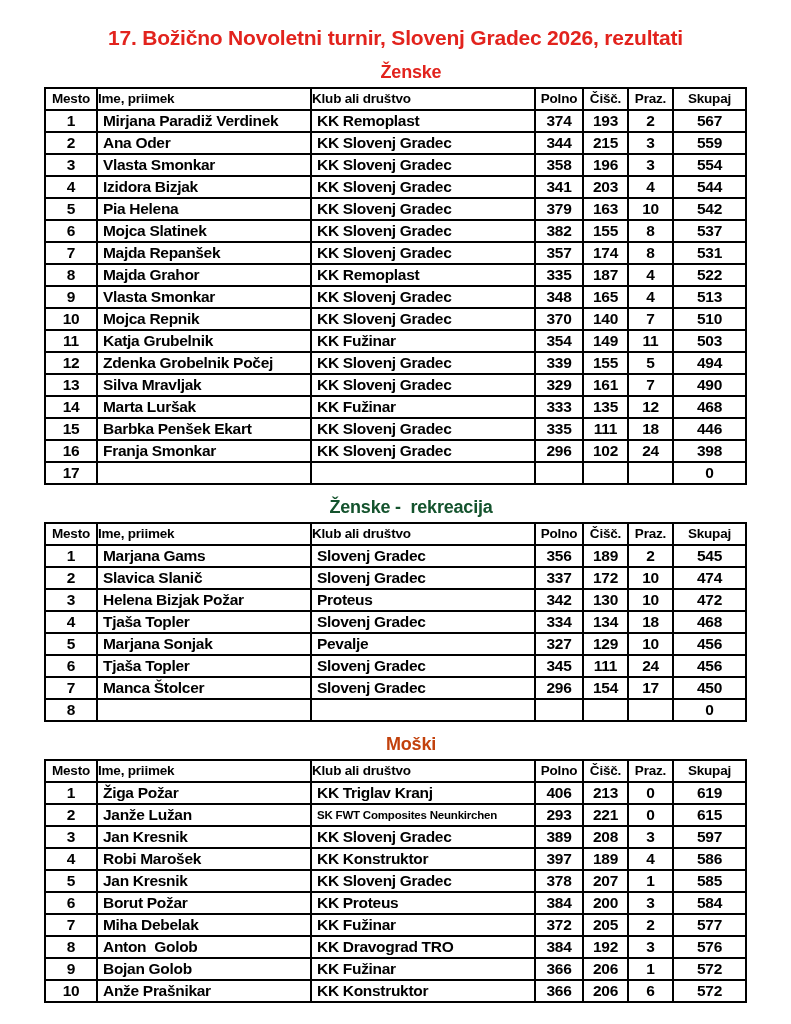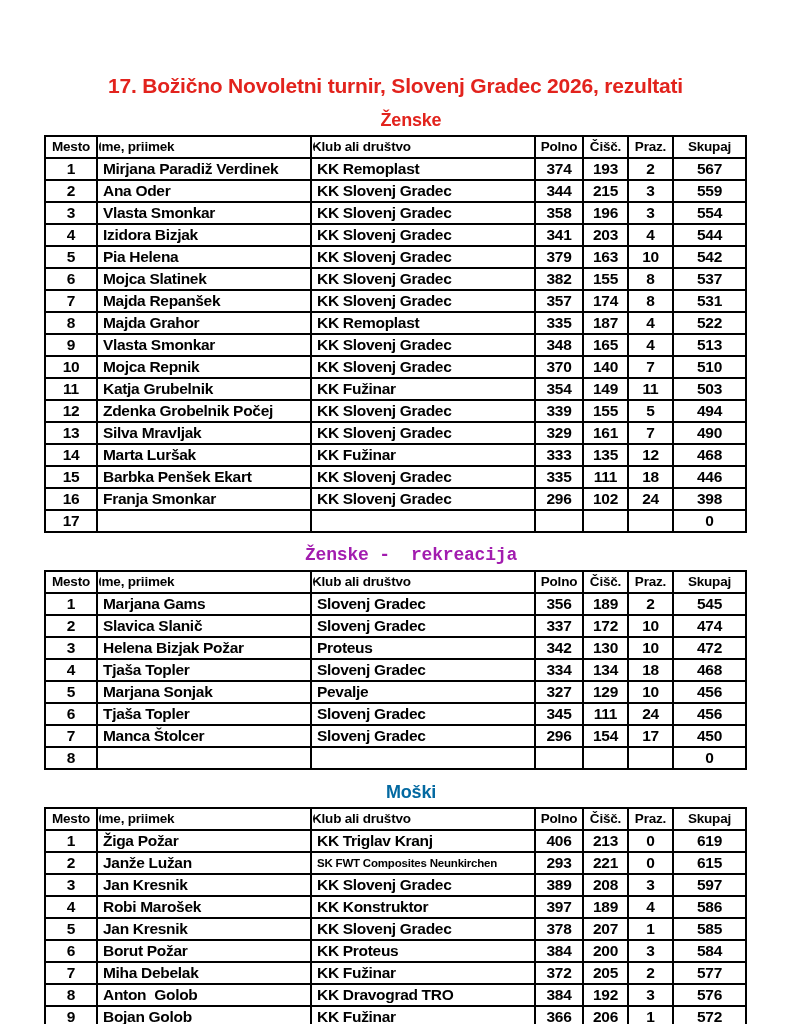--- a/index.html
+++ b/index.html
@@ -45,41 +45,40 @@
     overflow: hidden;
     font-weight: bold;
     color: #000000;
     background: #ffffff;
   }
   table.results-table th {
     font-size: 13.5px;
     line-height: 20px;
     text-align: center;
     letter-spacing: -0.2px;
-    border-radius: 11px;
   }
   table.results-table th.align-left { text-align: left; padding-left: 0; }
   table.results-table td {
     font-size: 15.5px;
     line-height: 20px;
     text-align: center;
     letter-spacing: -0.3px;
   }
   table.results-table td.align-left {
     text-align: left;
     padding-left: 5px;
     white-space: pre;
   }
   table.results-table td.club-small { font-size: 11.5px; letter-spacing: -0.2px; }
 </style>
 </head>
 <body>
 
 <div class="page">
-  <div class="page-title" style="color: rgb(226, 35, 29); margin-top: 48px;">17. Božično Novoletni turnir, Slovenj Gradec 2026, rezultati</div>
+  <div class="page-title" style="color: rgb(226, 35, 29);">17. Božično Novoletni turnir, Slovenj Gradec 2026, rezultati</div>
   <div id="sections">
       <div class="section-heading" style="color: rgb(226, 35, 29);">Ženske</div>
       <table class="results-table">
         <colgroup>
           <col style="width: 52px;">
           <col style="width: 214px;">
           <col style="width: 224px;">
           <col style="width: 48px;">
           <col style="width: 45px;">
           <col style="width: 45px;">
@@ -245,21 +244,21 @@
             <td class="">17</td>
             <td class="align-left"></td>
             <td class="align-left"></td>
             <td class=""></td>
             <td class=""></td>
             <td class=""></td>
             <td class="">0</td>
           </tr>
         </tbody>
       </table>
-      <div class="section-heading" style="color: #a21caf; font-family: Liberation Mono, monospace;">Ženske -  rekreacija</div>
+      <div class="section-heading" style="color: #14532d;">Ženske -  rekreacija</div>
       <table class="results-table">
         <colgroup>
           <col style="width: 52px;">
           <col style="width: 214px;">
           <col style="width: 224px;">
           <col style="width: 48px;">
           <col style="width: 45px;">
           <col style="width: 45px;">
           <col style="width: 73px;">
         </colgroup>
@@ -342,21 +341,21 @@
             <td class="">8</td>
             <td class="align-left"></td>
             <td class="align-left"></td>
             <td class=""></td>
             <td class=""></td>
             <td class=""></td>
             <td class="">0</td>
           </tr>
         </tbody>
       </table>
-      <div class="section-heading" style="color: #0369a1;">Moški</div>
+      <div class="section-heading" style="color: #c2410c;">Moški</div>
       <table class="results-table">
         <colgroup>
           <col style="width: 52px;">
           <col style="width: 214px;">
           <col style="width: 224px;">
           <col style="width: 48px;">
           <col style="width: 45px;">
           <col style="width: 45px;">
           <col style="width: 73px;">
         </colgroup>

